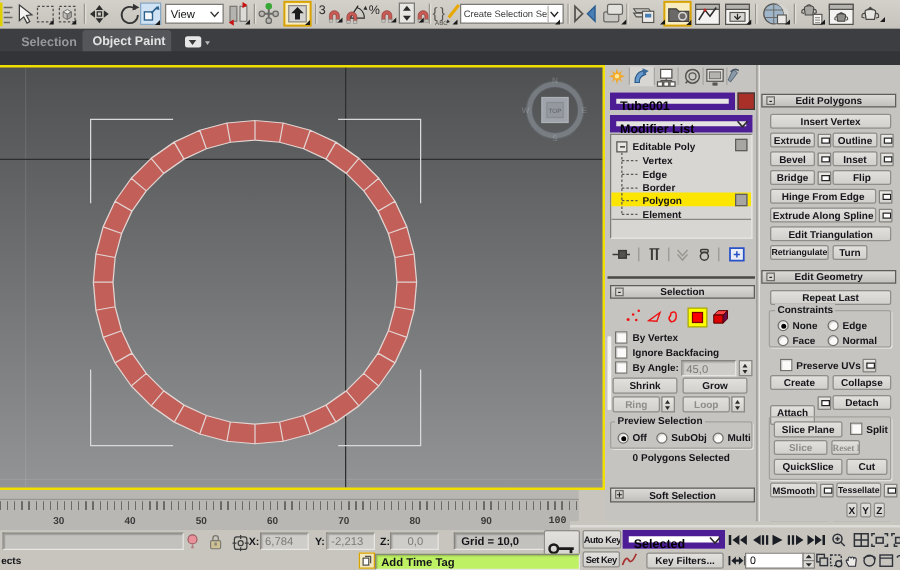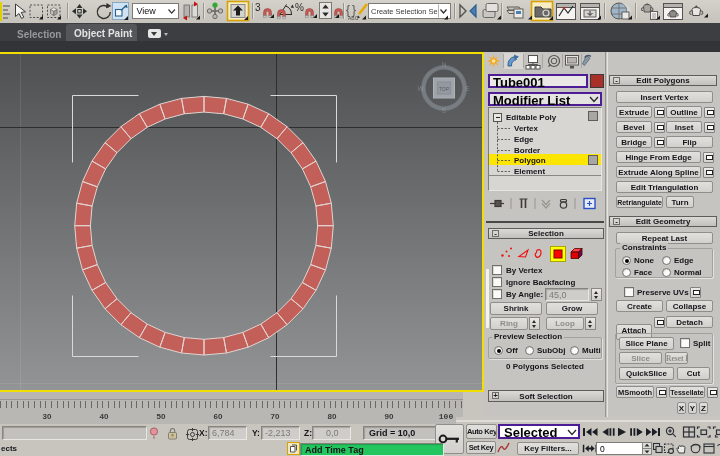--- a/index.html
+++ b/index.html
@@ -17,21 +17,21 @@
 #br{left:456px;top:417px;width:264px;height:39px;background:#c8c5bf;}
 .btn{position:absolute;background:linear-gradient(#e2e0dd,#d2d0cc);border:1px solid #908e8a;border-radius:2px;font-size:8px;font-weight:bold;color:#15151a;text-align:center;box-sizing:border-box;line-height:10px;white-space:nowrap;overflow:hidden;}
 .btn.dis{color:#8f8d89;}
 .hdr{position:absolute;background:linear-gradient(#dcdad6,#c2c0bc);border:1px solid #5f5d59;font-size:8px;font-weight:bold;color:#15151a;text-align:center;box-sizing:border-box;}
 .hbox{position:absolute;width:7px;height:7px;background:#d6d4d0;border:1px solid #6f6d69;font-size:8px;line-height:5px;text-align:center;font-weight:bold;box-sizing:border-box;color:#222;}
 .cb{position:absolute;width:10px;height:10px;background:#fbfaf9;border:1px solid #72706c;box-sizing:border-box;box-shadow:inset 1px 1px 0 rgba(0,0,0,.12);}
 .rad{position:absolute;width:9px;height:9px;background:#fbfaf9;border:1px solid #72706c;border-radius:50%;box-sizing:border-box;box-shadow:inset 1px 1px 0 rgba(0,0,0,.12);}
 .rad.sel:after{content:"";position:absolute;left:1.5px;top:1.5px;width:4px;height:4px;border-radius:50%;background:#000;}
 .lbl{position:absolute;font-size:8px;font-weight:bold;color:#15151a;white-space:nowrap;}
 .fld{position:absolute;background:#cfcdc9;border:1px solid #86847f;border-bottom-color:#e8e6e2;border-right-color:#e8e6e2;box-shadow:inset 1px 1px 1px rgba(0,0,0,.2);font-size:9px;color:#7c7a76;box-sizing:border-box;}
-.wfld{position:absolute;background:#fff;border:2px solid #4c1d95;font-size:13px;font-weight:bold;color:#000;box-sizing:border-box;}
+.wfld{position:absolute;background:#fff;border:5px solid #4c1d95;font-size:10px;font-weight:bold;color:#000;box-sizing:border-box;}
 .spin{position:absolute;width:11px;background:linear-gradient(#ece9e5,#d0cec9);border:1px solid #8a8884;box-sizing:border-box;}
 .spin>div{height:50%;position:relative;}
 .spin i{position:absolute;left:2px;width:0;height:0;border-left:2.5px solid transparent;border-right:2.5px solid transparent;}
 .spin .up i{top:1.5px;border-bottom:3.5px solid #2a2a2a;}
 .spin .dn i{top:1px;border-top:3.5px solid #2a2a2a;}
 .grp{position:absolute;border:1px solid #a3a19c;border-radius:2px;box-shadow:inset 0 0 0 0 #fff,1px 1px 0 rgba(255,255,255,.5);box-sizing:border-box;}
 .glbl{position:absolute;font-size:8px;font-weight:bold;color:#15151a;background:#c6c4c0;padding:0 2px;white-space:nowrap;}
 .sbox{position:absolute;width:11px;height:11px;background:linear-gradient(#eceae7,#d4d2ce);border:1px solid #85837f;border-radius:1px;box-sizing:border-box;}
 .sbox:after{content:"";position:absolute;left:2px;top:2px;width:5px;height:3px;border:1px solid #222;background:#fff;}
 </style></head>
@@ -536,21 +536,21 @@
 <line x1="11.4" y1="14.8" x2="24" y2="14.8" stroke="#1a1a1a" stroke-width="2.2"></line>
 <line x1="21.8" y1="14.8" x2="21.8" y2="18.5" stroke="#1a1a1a" stroke-width="2.2"></line>
 </svg>
 
 <div class="lbl" style="left:1px;top:444px;color:#15151a;font-weight:bold;">ects</div>
 <div class="abs" style="left:287px;top:442px;width:13px;height:13px;background:#f2e8c0;border:1.5px solid #d8a200;box-sizing:border-box;"></div>
 <svg class="abs" style="left:287px;top:442px" width="13" height="13">
     <path d="M3.5 4.5 h4.5 v5.5 h-4.5 z" fill="#fff" stroke="#55534f"></path>
     <path d="M5 3 h4.5 v5.5" fill="none" stroke="#55534f"></path>
   </svg>
-<div class="fld" style="left:300px;top:443px;width:144px;height:13px;line-height:12px;padding-left:4px;color:#15151a;background:#22c55e;font-weight:bold;">Add Time Tag</div>
+<div class="fld" style="left:300px;top:443px;width:164px;height:13px;line-height:12px;padding-left:4px;color:#15151a;background:#bef264;font-weight:bold;">Add Time Tag</div>
 
 <div class="btn" style="left:466px;top:424px;width:31px;height:15px;line-height:14px;font-size:7.5px;letter-spacing:-0.4px;">Auto Key</div>
 <div class="btn" style="left:466px;top:441px;width:30px;height:13px;line-height:12px;font-size:7.5px;letter-spacing:-0.4px;">Set Key</div>
 <div class="wfld" style="left:498px;top:424px;width:82px;height:15px;line-height:14px;padding-left:4px;">Selected</div>
 <svg class="abs" style="left:566px;top:427px" width="12" height="10">
     <path d="M2 3 l4 4.5 4 -4.5" fill="none" stroke="#2a2a2a" stroke-width="1.3"></path>
   </svg>
 <svg class="abs" style="left:497px;top:442px" width="14" height="13">
     <path d="M1 10 q3 -8 5 -4 q2 4 6 -5" fill="none" stroke="#aa3333" stroke-width="1.4"></path>
   </svg>

